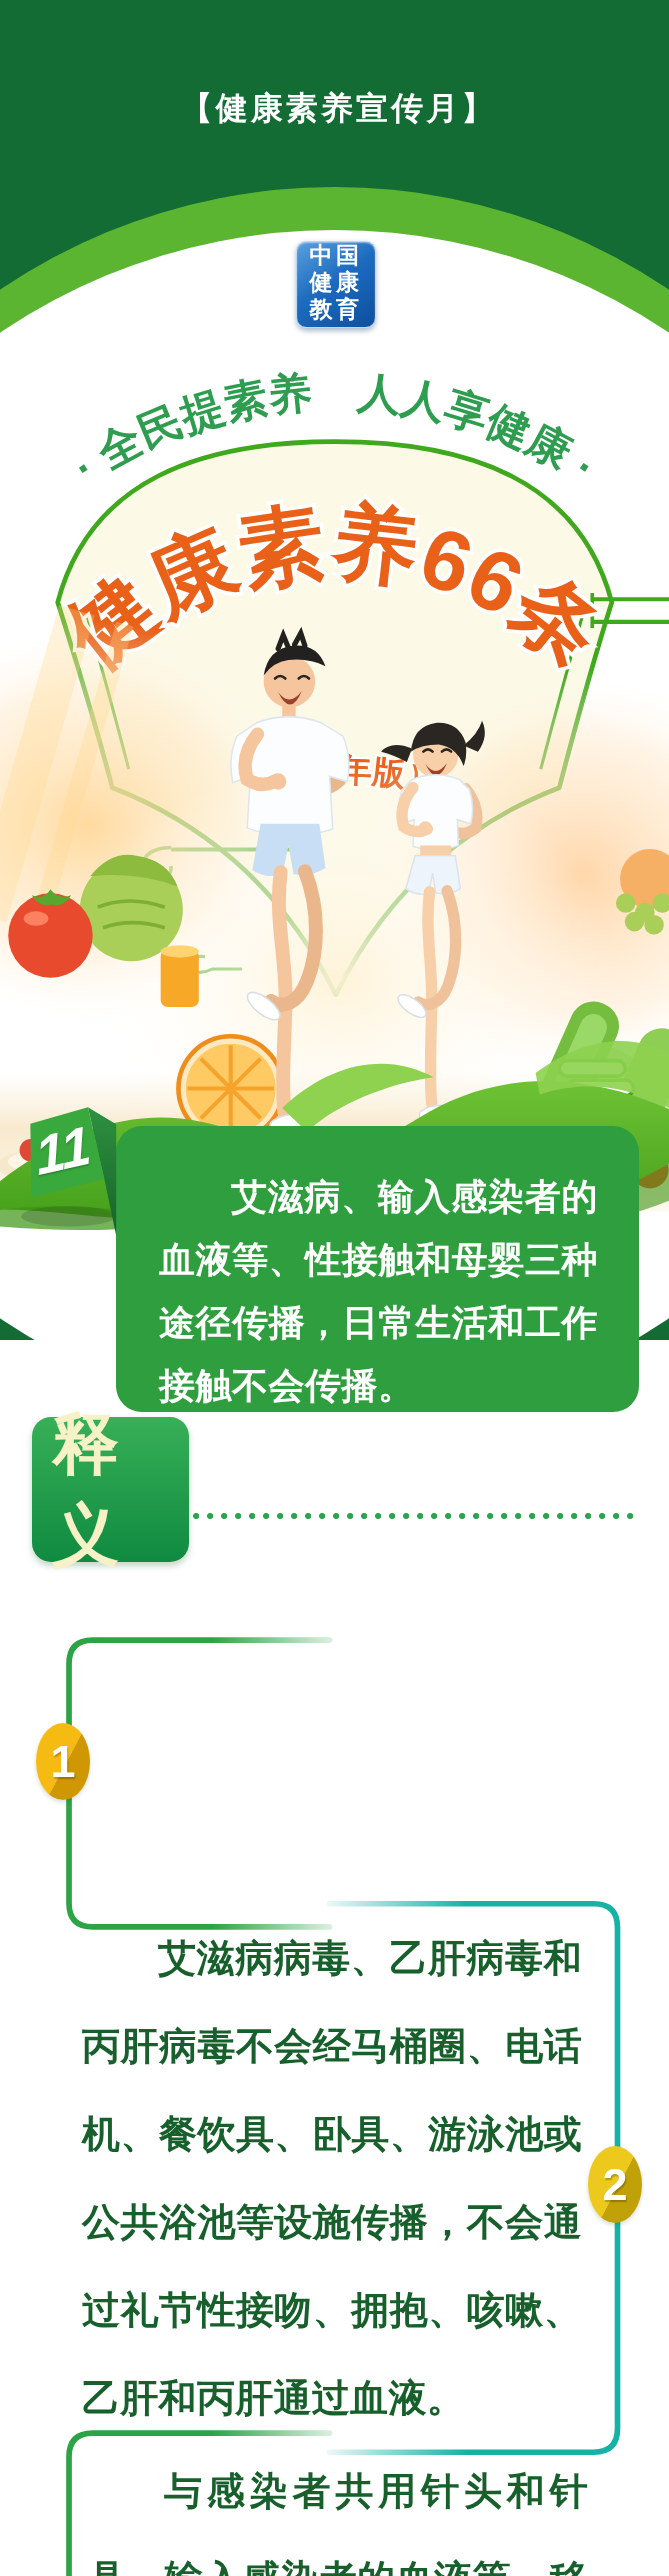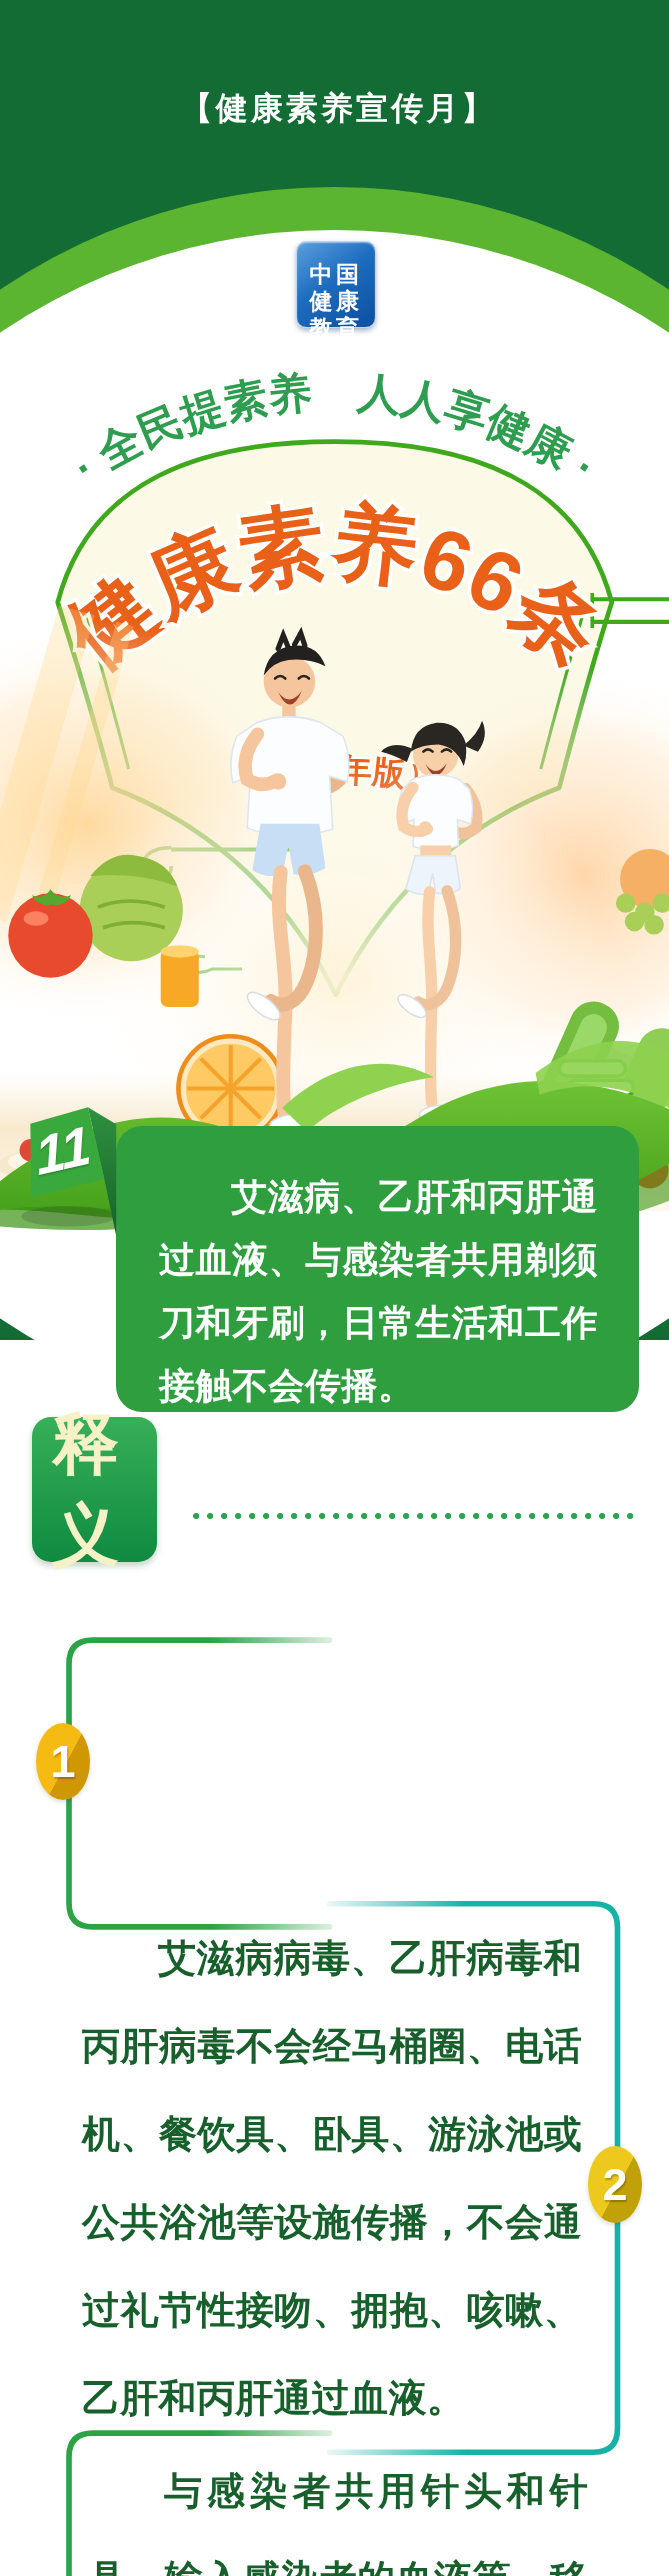--- a/index.html
+++ b/index.html
@@ -21,41 +21,41 @@
   .month-title{
     left:4px;top:87px;width:669px;text-align:center;color:#ffffff;
     font-size:32px;font-weight:900;letter-spacing:3.1px;z-index:3;
   }
   .logo{
     z-index:3;border-radius:10.3px;border:1.5px solid #bcd7ef;
     background:linear-gradient(145deg,#5ba0dd 0%,#1d6cc0 45%,#0d4f9e 100%);
     color:#ffffff;font-weight:900;text-align:center;
     box-shadow:0 2.1px 5.2px rgba(20,60,110,.35), inset 0 1px 1.5px rgba(255,255,255,.5);
   }
-  .logo-top{left:296px;top:241px;width:80px;height:87px;font-size:23px;line-height:27px;letter-spacing:3.6px;padding-top:19px;}
+  .logo-top{left:296px;top:241px;width:80px;height:87px;font-size:23px;line-height:27px;letter-spacing:3.6px;padding-top:0;}
   
   .card11{
     left:116px;top:1126px;width:523px;height:286px;border-radius:26px;
     background:#2f9e3f;z-index:3;
   }
   .card11-text{
     left:159px;top:1165px;width:439px;z-index:4;color:#ffffff;
     font-size:36px;line-height:63px;font-weight:900;
     text-align:justify;text-indent:2em;letter-spacing:0.5px;
   }
   .badge11{left:20.6px;top:1097px;z-index:5;}
   .badge11-num{
     left:27px;top:1117px;width:72px;height:67px;z-index:6;
     color:#ffffff;font-size:54px;font-weight:900;text-align:center;line-height:67px;
     transform:rotate(-13deg) skewX(-6deg);font-style:italic;
     text-shadow:0 1.5px 2.1px rgba(0,60,20,.35);
   }
   
   .shiyi-badge{
-    left:32px;top:1417px;width:125px;height:145px;border-radius:19px;z-index:3;
+    left:32px;top:1417px;width:157px;height:145px;border-radius:19px;z-index:3;
     background:linear-gradient(180deg,#38b058 0%,#0f8a40 100%);
     color:#f6f1c6;font-size:67px;font-weight:900;letter-spacing:4.1px;
     display:flex;align-items:center;justify-content:center;
     box-shadow:0 3.1px 6.2px rgba(20,90,40,.25);
     padding-left:20px;
   }
   .dotted-leader{
     left:192px;top:1509px;width:447px;height:14.4px;z-index:3;
     background-image:radial-gradient(circle at 4.1px 7.2px,#2aa44d 2.8px,rgba(0,0,0,0) 3.3px);
     background-size:14px 14.4px;background-repeat:repeat-x;
@@ -288,21 +288,21 @@
     <div>教育</div>
   </div>
 
   <div class="abs card11"></div>
   <svg class="abs badge11" width="103" height="144" viewBox="0 0 200 280">
     <ellipse cx="92" cy="232" rx="92" ry="20" fill="rgba(40,60,40,0.22)"></ellipse>
     <polygon points="130,20 185,53 185,270 162,160" fill="url(#foldG)"></polygon>
     <polygon points="18,52 130,20 162,160 20,195" fill="#3aa93d"></polygon>
   </svg>
   <div class="abs badge11-num">11</div>
-  <div class="abs card11-text">艾滋病、乙肝和丙肝通过血液、与感染者共用剃须刀和牙刷，日常生活和工作接触不会传播。</div>
+  <div class="abs card11-text">艾滋病、输入感染者的血液等、性接触和母婴三种途径传播，日常生活和工作接触不会传播。</div>
 
   <div class="abs shiyi-badge">
     <span>释义</span>
   </div>
   <div class="abs dotted-leader"></div>
 
   <div class="abs def-text def-right" style="top:1914px;">艾滋病病毒、乙肝病毒和丙肝病毒不会经马桶圈、电话机、餐饮具、卧具、游泳池或公共浴池等设施传播，不会通过礼节性接吻、拥抱、咳嗽、乙肝和丙肝通过血液。</div>
   <div class="abs def-text def-left" style="top:2447px;">与感染者共用针头和针具、输入感染者的血液等、移植感染者的组织或器官可造成传播，与感染者共用剃须刀和牙刷、文身和针刺也可能引起传播。</div>
 
   <div class="abs num-circle nc1" style="left:36px;top:1723px;">1</div>

